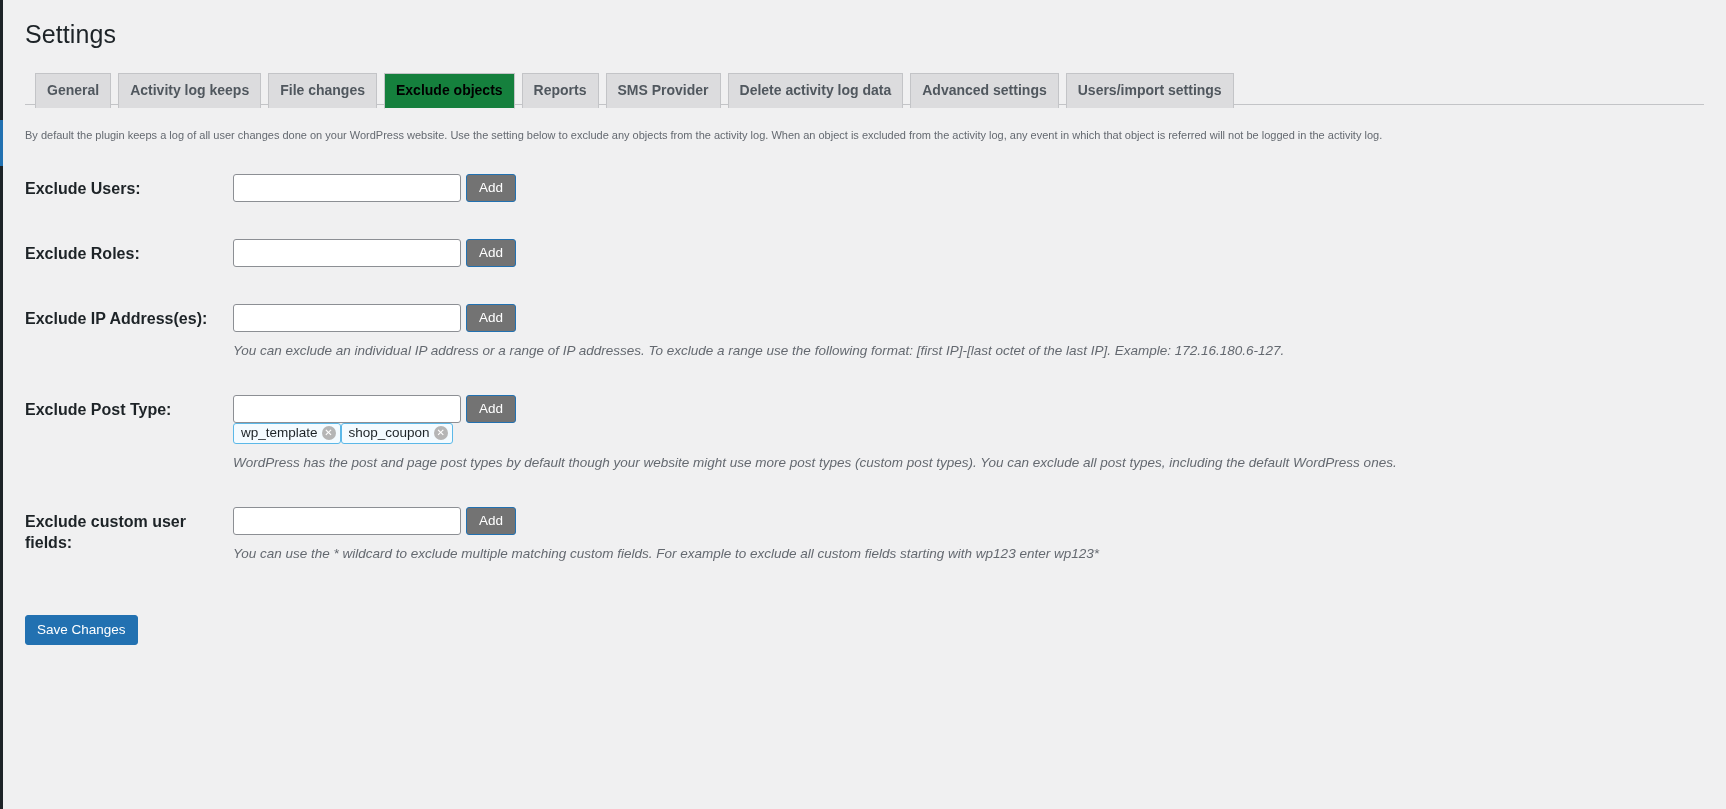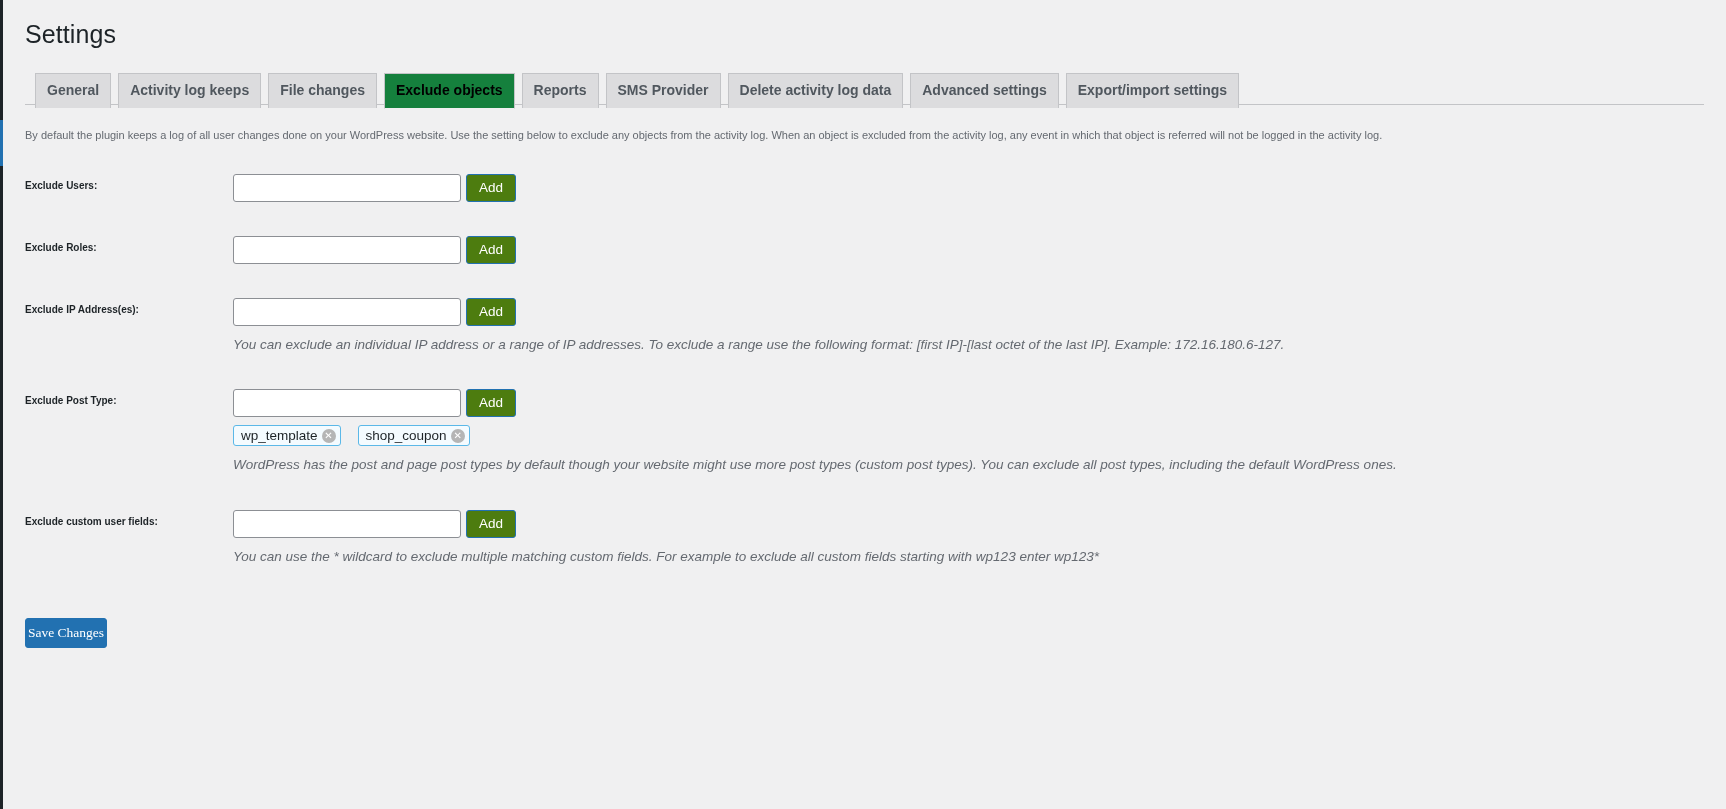--- a/index.html
+++ b/index.html
@@ -102,21 +102,21 @@
 
   
   .form-table {
     width: 100%;
     border-collapse: collapse;
     margin-top: 14px;
   }
   .form-table tr { vertical-align: top; }
   .form-table th {
     text-align: left;
-    font-size: 10px;
+    font-size: 16px;
     font-weight: 700;
     color: #1d2327;
     width: 208px;
     padding: 22px 10px 22px 0;
     line-height: 1.3;
   }
   .form-table td {
     padding: 17px 10px 17px 0;
   }
   .field-row {
@@ -137,41 +137,40 @@
     outline: none;
   }
   .button-primary {
     height: 28px;
     padding: 0 12px;
     font-size: 13.5px;
     font-weight: 400;
     font-family: "Liberation Sans", sans-serif;
     line-height: 26px;
     color: #fff;
-    background: #4d7c0f;
+    background: #737373;
     border: 1px solid #2271b1;
     border-radius: 3px;
     cursor: pointer;
     white-space: nowrap;
   }
 
   .description {
     font-size: 13.5px;
     line-height: 1.5;
     color: #646970;
     margin: 9px 0 0 0;
     font-style: italic;
   }
 
   
   .chip-list {
     display: flex;
     flex-wrap: wrap;
-    gap: 17px;
-    margin-top: 8px;
+    gap: 0;
     text-align: right;
   }
   .chip {
     display: inline-flex;
     align-items: center;
     gap: 4px;
     background: #f4fbff;
     border: 1px solid #5bb8e8;
     border-radius: 3px;
     padding: 1px 4px 1px 7px;
@@ -195,44 +194,44 @@
     font-family: "DejaVu Sans", sans-serif;
     flex: none;
   }
 
   
   .submit {
     padding: 34px 0 0 0;
   }
   .button-save {
     height: 30px;
-    padding: 0 2px;
+    padding: 0 11px;
     font-size: 13.5px;
-    font-family: Liberation Serif, serif;
+    font-family: Liberation Sans, sans-serif;
     line-height: 28px;
     color: #fff;
     background: #2271b1;
     border: 1px solid #2271b1;
     border-radius: 3px;
     cursor: pointer;
   }
 </style>
 </head>
 <body>
 
 <div class="admin-rail">
   <div class="admin-rail-accent"></div>
 </div>
 
 <div class="wrap">
 
   <h1 class="page-title">Settings</h1>
 
   <nav class="nav-tab-wrapper">
-    <a class="nav-tab">General</a><a class="nav-tab">Activity log keeps</a><a class="nav-tab">File changes</a><a class="nav-tab nav-tab-active">Exclude objects</a><a class="nav-tab">Reports</a><a class="nav-tab">SMS Provider</a><a class="nav-tab">Delete activity log data</a><a class="nav-tab">Advanced settings</a><a class="nav-tab">Export/import settings</a>
+    <a class="nav-tab">General</a><a class="nav-tab">Activity log keeps</a><a class="nav-tab">File changes</a><a class="nav-tab nav-tab-active">Exclude objects</a><a class="nav-tab">Reports</a><a class="nav-tab">SMS Provider</a><a class="nav-tab">Delete activity log data</a><a class="nav-tab">Advanced settings</a><a class="nav-tab">Users/import settings</a>
   </nav>
 
   <p class="intro">By default the plugin keeps a log of all user changes done on your WordPress website. Use the setting below to exclude any objects from the activity log. When an object is excluded from the activity log, any event in which that object is referred will not be logged in the activity log.</p>
 
   <table class="form-table">
     <tbody>
 
       <tr>
         <th>Exclude Users:</th>
         <td>

